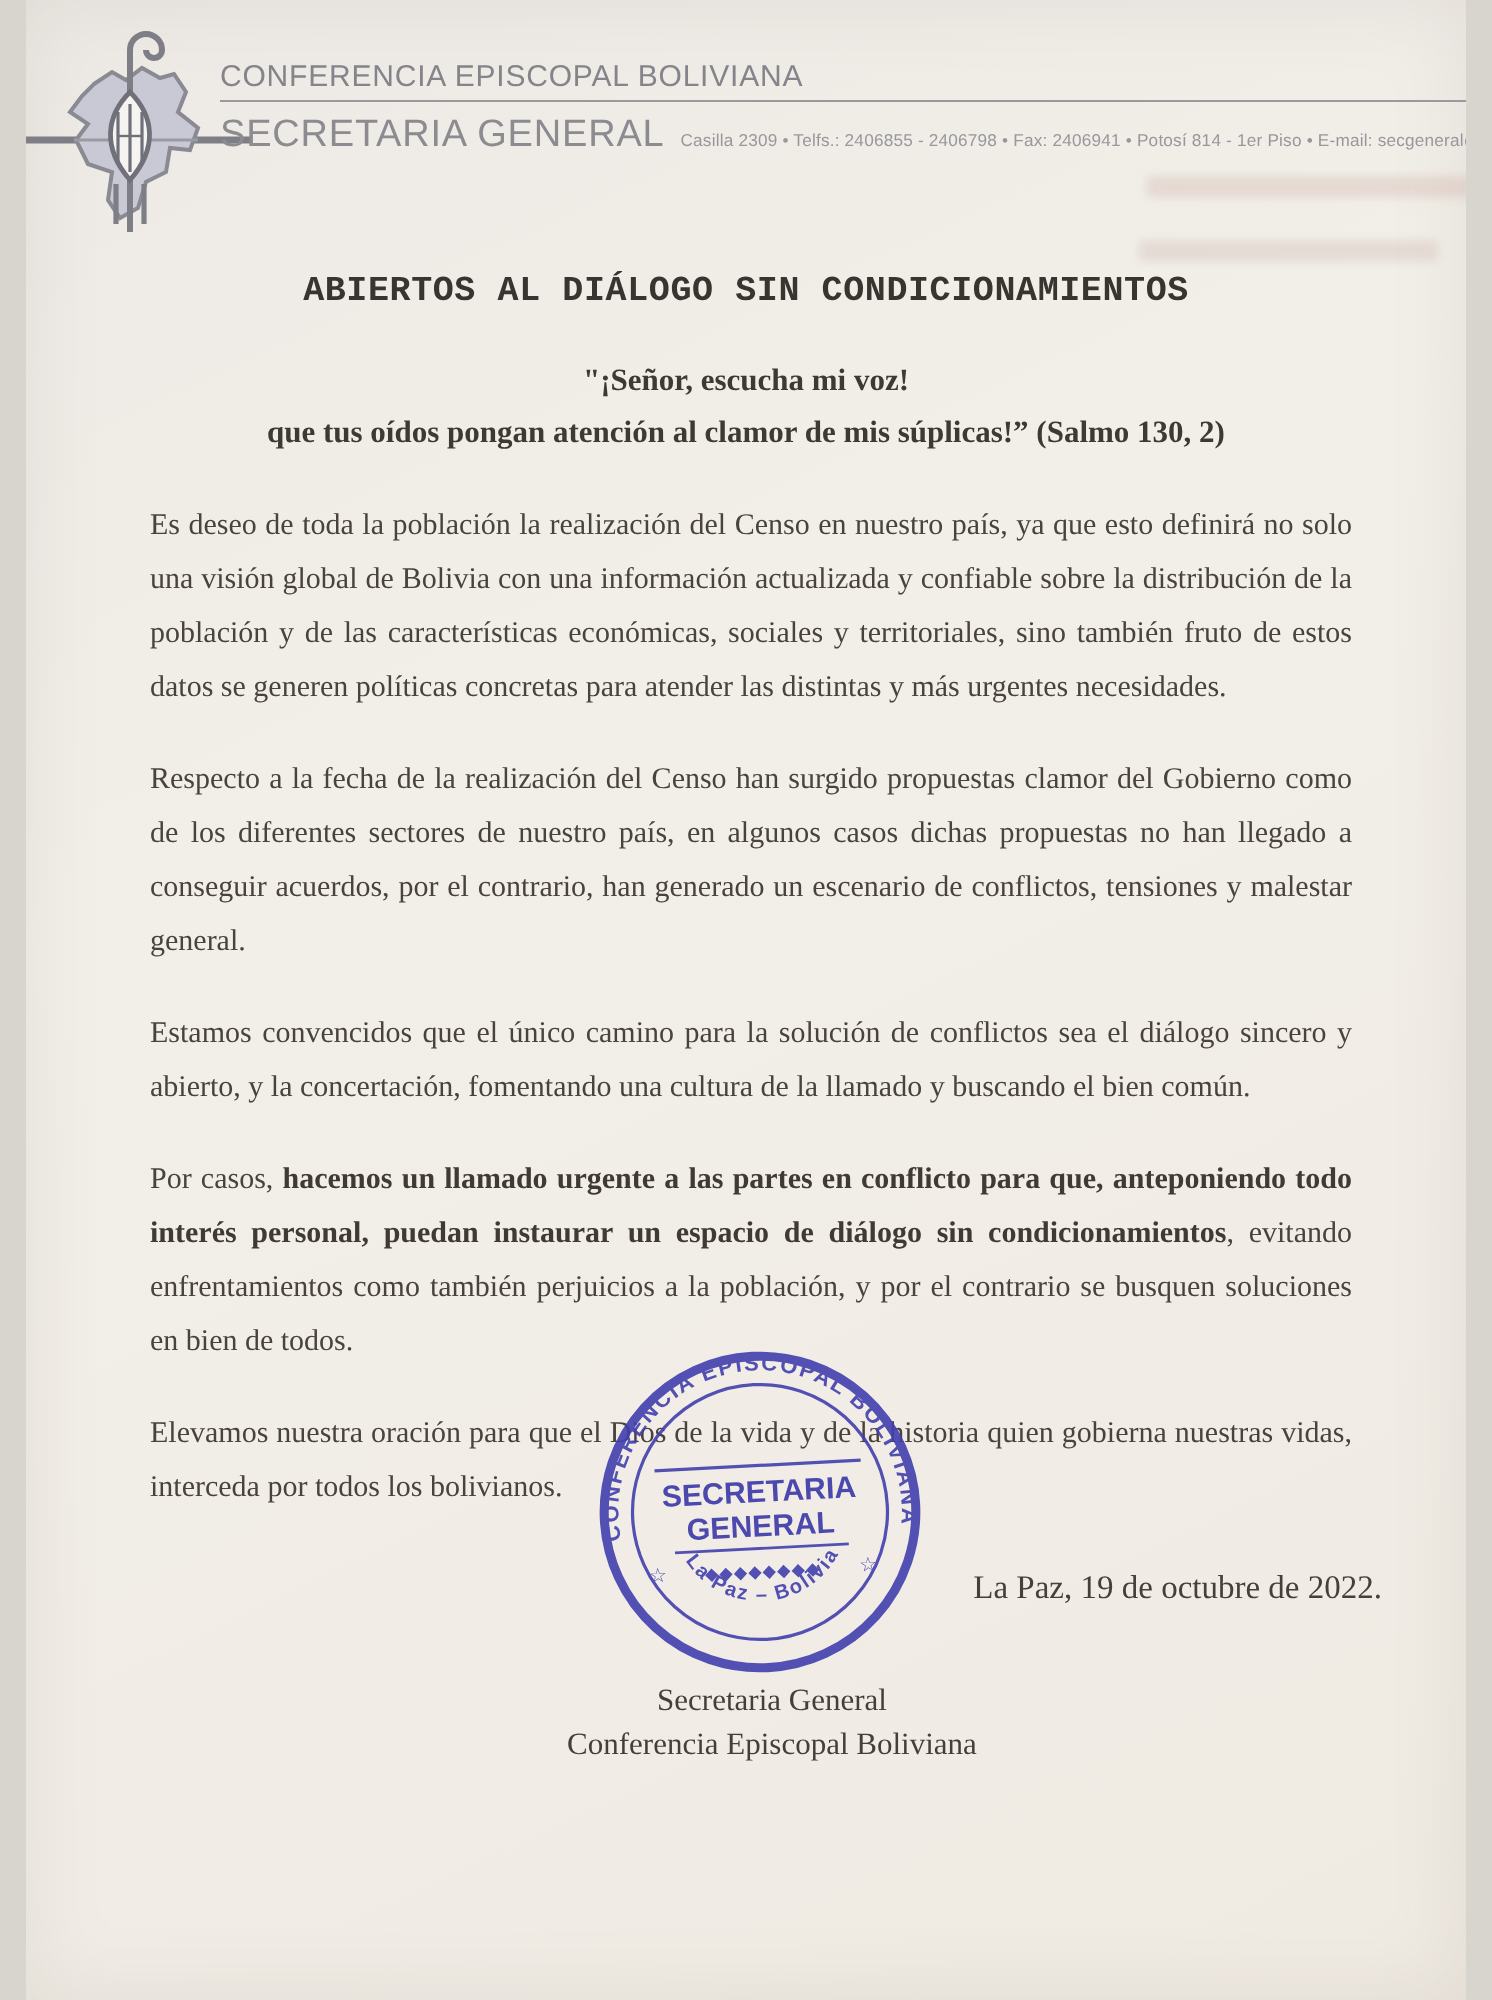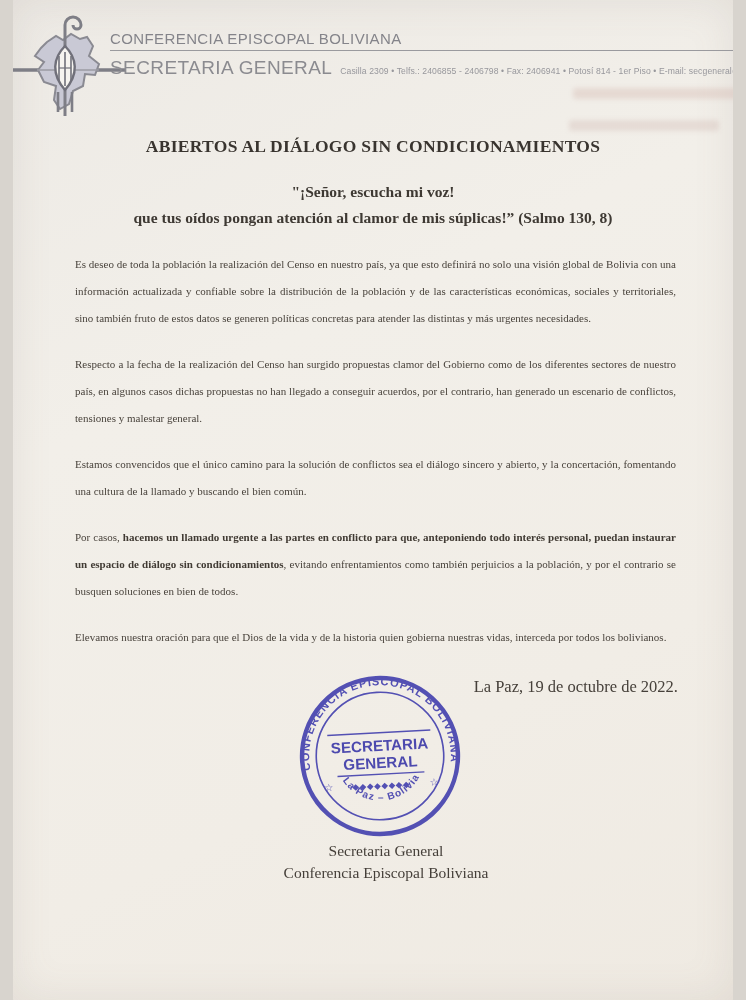--- a/index.html
+++ b/index.html
@@ -31,33 +31,33 @@
     font-family:"Liberation Sans", sans-serif;
     font-size:8.6px;color:#97979c;margin-left:8px;flex:0 0 auto;letter-spacing:.1px;
   }
   
   .ghost{position:absolute;border-radius:3px;filter:blur(2.5px);pointer-events:none;}
   .ghost.g1{left:560px;top:88px;width:175px;height:11px;background:#cba9a0;opacity:.30;}
   .ghost.g2{left:556px;top:120px;width:150px;height:11px;background:#c3a49e;opacity:.26;}
   
   .doc-title{
     margin-top:18px;text-align:center;
-    font-size:17.5px;font-weight:bold;letter-spacing:.3px;color:#39342f;
+    font-size:17.5px;font-weight:bold;letter-spacing:.3px;color:#39342f;font-family:Liberation Mono, monospace;
   }
   .epigraph{margin-top:22px;text-align:center;font-weight:bold;color:#3e3933;
     font-size:15.5px;line-height:26px;}
   
   .body-text{margin:20px 57px 0 62px;}
   .body-text p{
     margin:0 0 19px 0;
-    font-size:11px;line-height:27px;text-align:justify;color:#49433c;
+    font-size:15px;line-height:27px;text-align:justify;color:#49433c;
   }
   .emph{font-weight:bold;color:#403a33;}
   
-  .dateline{margin-top:26px;padding-right:55px;text-align:right;font-size:16.5px;color:#46403a;}
+  .dateline{margin-top:26px;padding-right:42px;text-align:right;font-size:16.5px;color:#46403a;}
   
   .stamp{position:absolute;left:281px;top:670px;width:172px;height:172px;
     transform:rotate(-3deg);opacity:.9;}
   
   .signature{position:absolute;left:0;top:840px;width:746px;text-align:center;
     font-size:15.5px;line-height:22px;color:#453f39;}
 </style>
 </head>
 <body>
 
@@ -92,21 +92,21 @@
       </div>
     </div>
   </div>
 
   <div class="ghost g1"></div>
   <div class="ghost g2"></div>
 
   <div class="doc-title">ABIERTOS AL DIÁLOGO SIN CONDICIONAMIENTOS</div>
   <div class="epigraph">
     <div>"¡Señor, escucha mi voz!</div>
-    <div>que tus oídos pongan atención al clamor de mis súplicas!” (Salmo 130, 8)</div>
+    <div>que tus oídos pongan atención al clamor de mis súplicas!” (Salmo 130, 2)</div>
   </div>
 
   <div class="body-text">
     <p>Es deseo de toda la población la realización del Censo en nuestro país, ya que esto definirá no solo una visión global de Bolivia con una información actualizada y confiable sobre la distribución de la población y de las características económicas, sociales y territoriales, sino también fruto de estos datos se generen políticas concretas para atender las distintas y más urgentes necesidades.</p>
     <p>Respecto a la fecha de la realización del Censo han surgido propuestas clamor del Gobierno como de los diferentes sectores de nuestro país, en algunos casos dichas propuestas no han llegado a conseguir acuerdos, por el contrario, han generado un escenario de conflictos, tensiones y malestar general.</p>
     <p>Estamos convencidos que el único camino para la solución de conflictos sea el diálogo sincero y abierto, y la concertación, fomentando una cultura de la llamado y buscando el bien común.</p>
     <p><span>Por casos, </span><span class="emph">hacemos un llamado urgente a las partes en conflicto para que, anteponiendo todo interés personal, puedan instaurar un espacio de diálogo sin condicionamientos</span><span>, evitando enfrentamientos como también perjuicios a la población, y por el contrario se busquen soluciones en bien de todos.</span></p>
     <p>Elevamos nuestra oración para que el Dios de la vida y de la historia quien gobierna nuestras vidas, interceda por todos los bolivianos.</p>
   </div>
 

